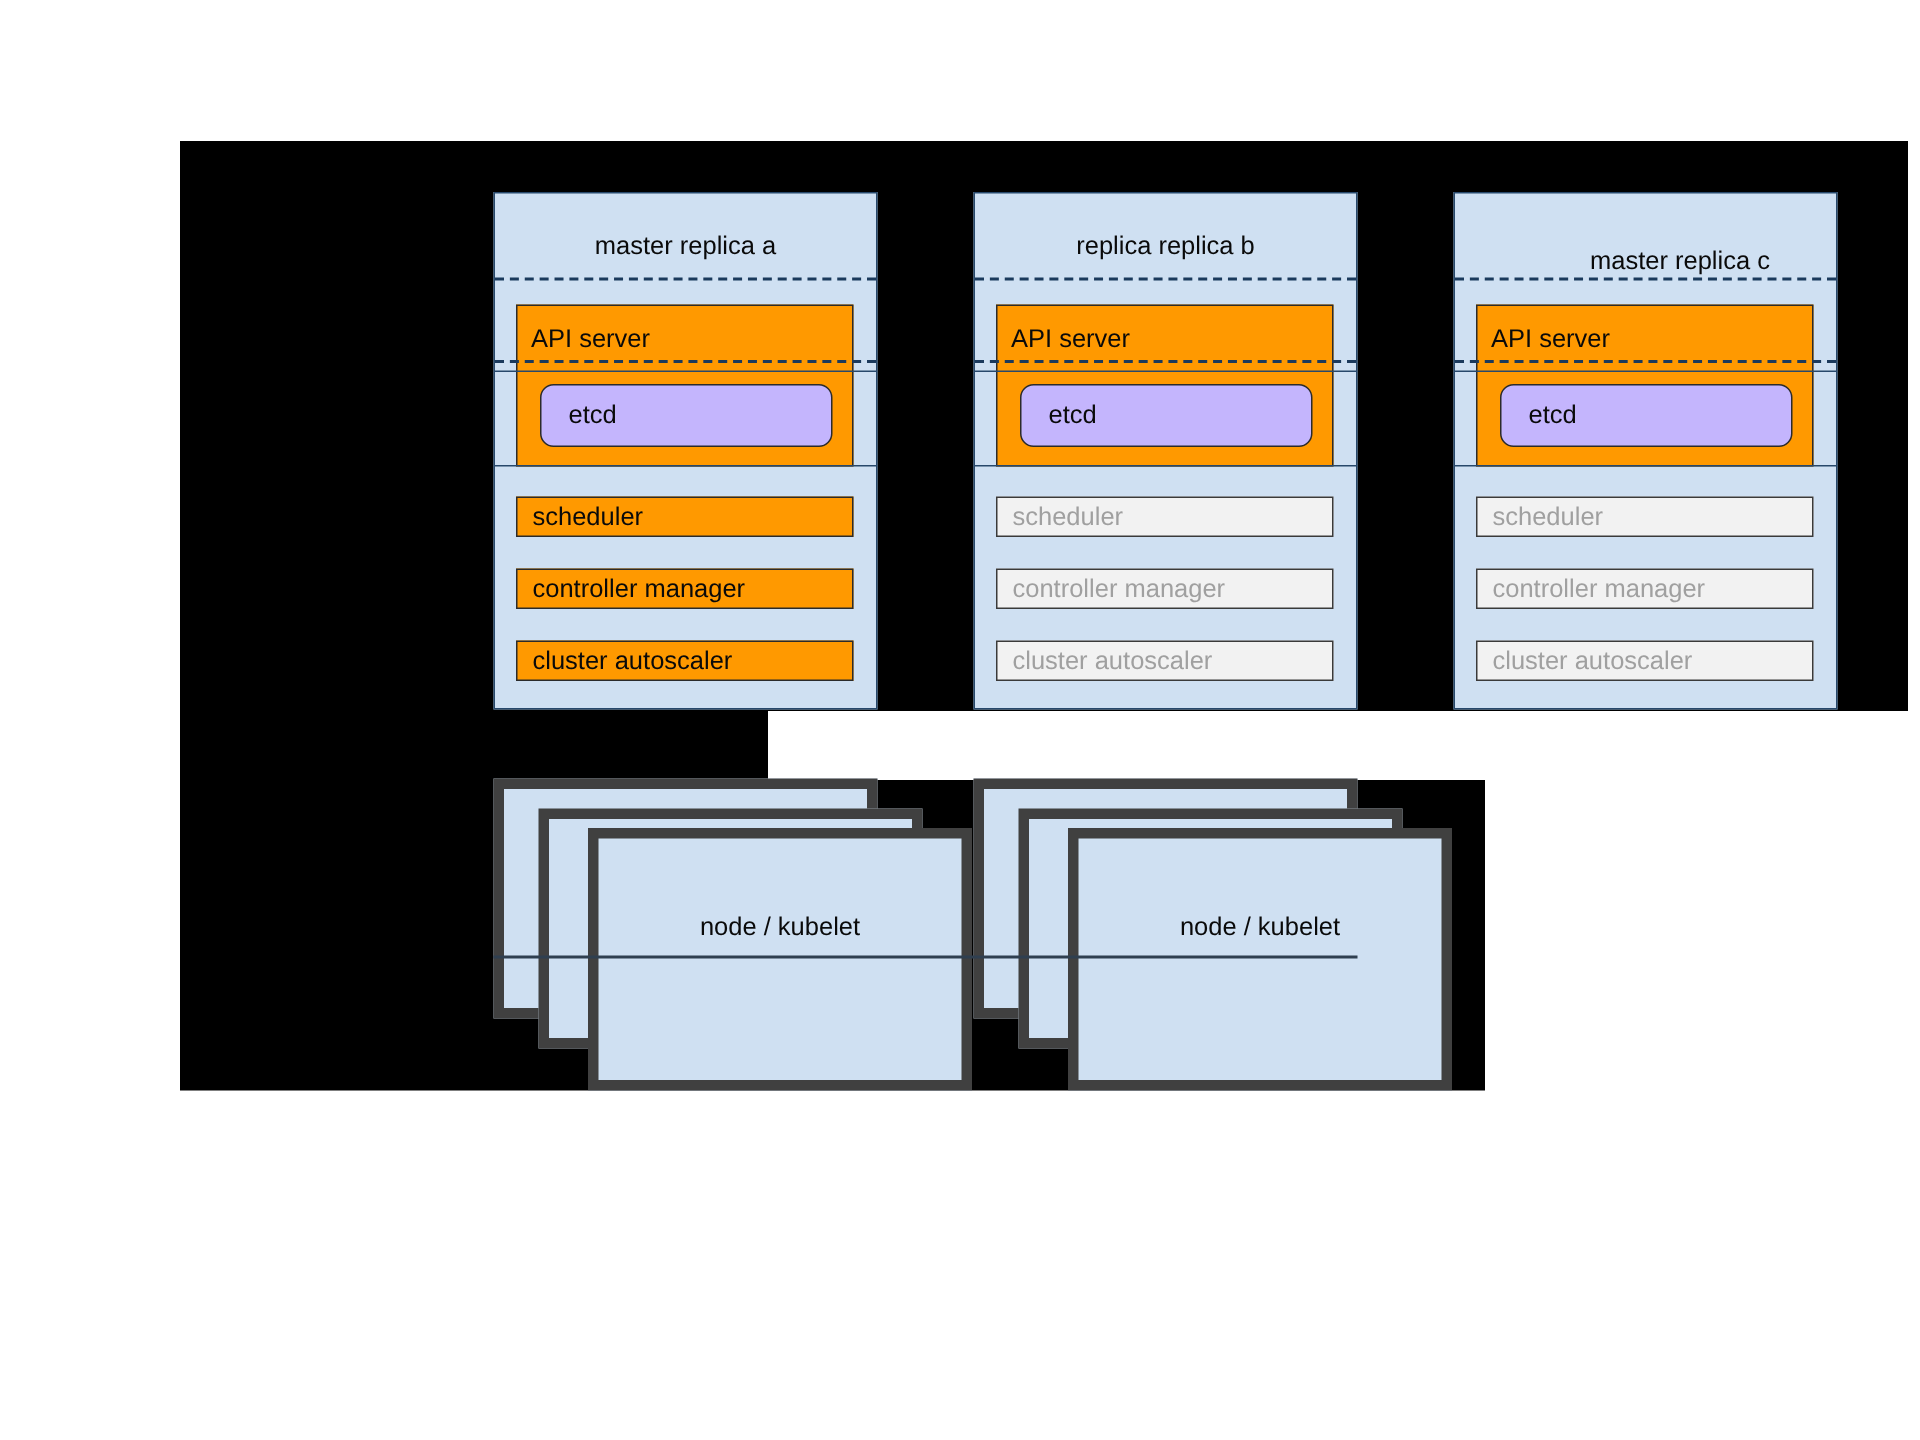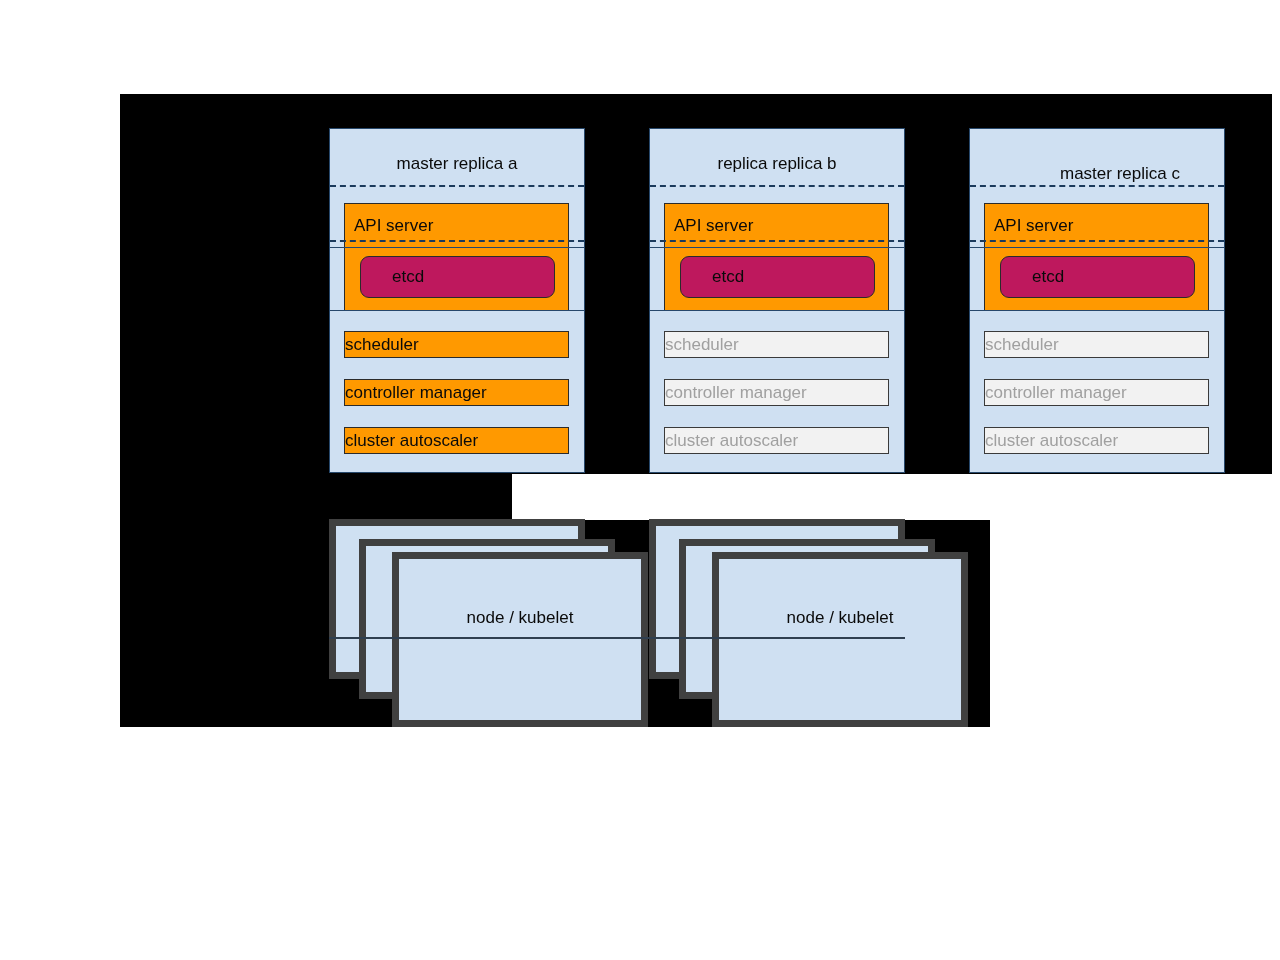--- a/index.html
+++ b/index.html
@@ -64,20 +64,21 @@
   }
 
   
   .comp {
     position: absolute;
     box-sizing: border-box;
     background: #ff9900;
     border: 1px solid #2b2b2b;
     display: flex;
     align-items: center;
+    padding-left: 10px;
     font-size: 17px;
     color: #0a0a0a;
   }
 
   
   .comp.inactive {
     background: #f2f2f2;
     border: 1px solid #3a3a3a;
     color: #a0a0a0;
   }
@@ -93,26 +94,26 @@
   .api-label {
     position: absolute;
     font-size: 17px;
     color: #0a0a0a;
     line-height: 1;
   }
 
   .etcd {
     position: absolute;
     box-sizing: border-box;
-    background: #be185d;
+    background: #c4b5fd;
     border: 1px solid #2b2b2b;
     border-radius: 9px;
     display: flex;
     align-items: center;
-    padding-left: 31px;
+    padding-left: 18px;
     font-size: 17px;
     color: #0a0a0a;
   }
 
   
   .node-card {
     position: absolute;
     box-sizing: border-box;
     background: #cfe0f2;
     border: 7px solid #404040;

